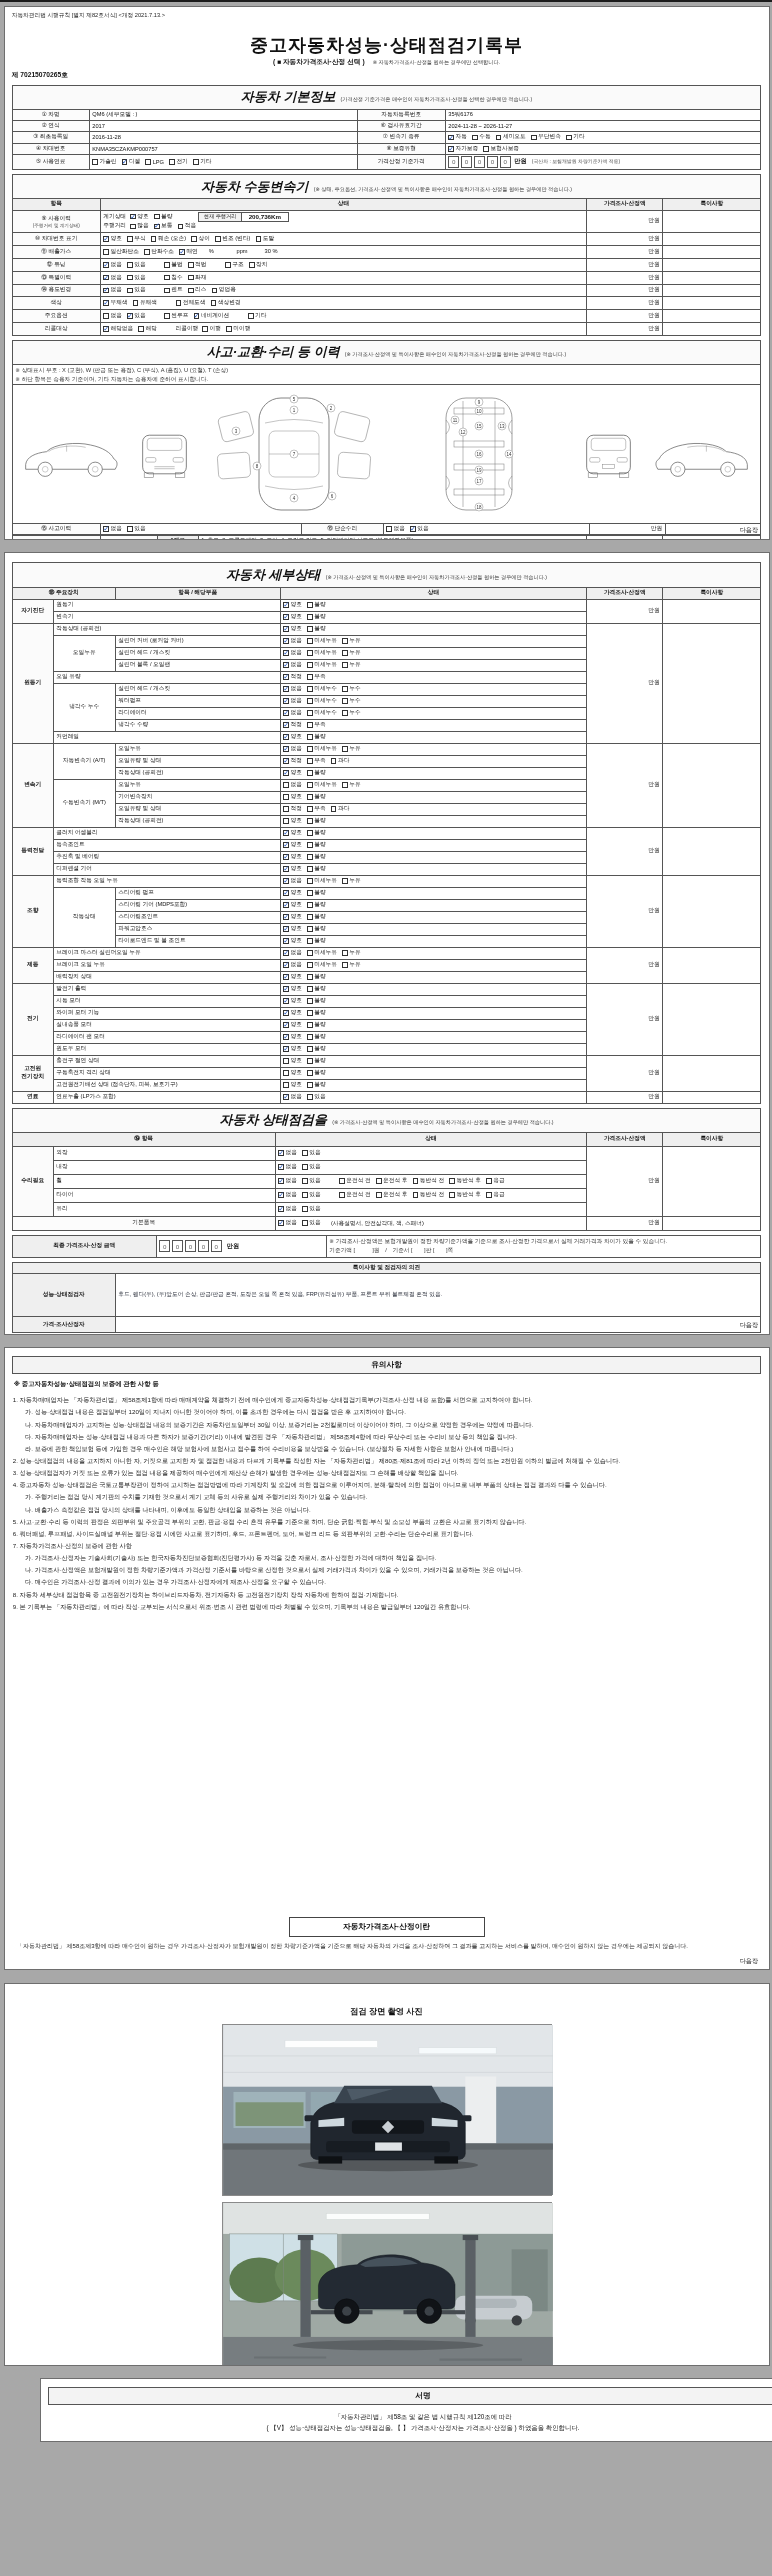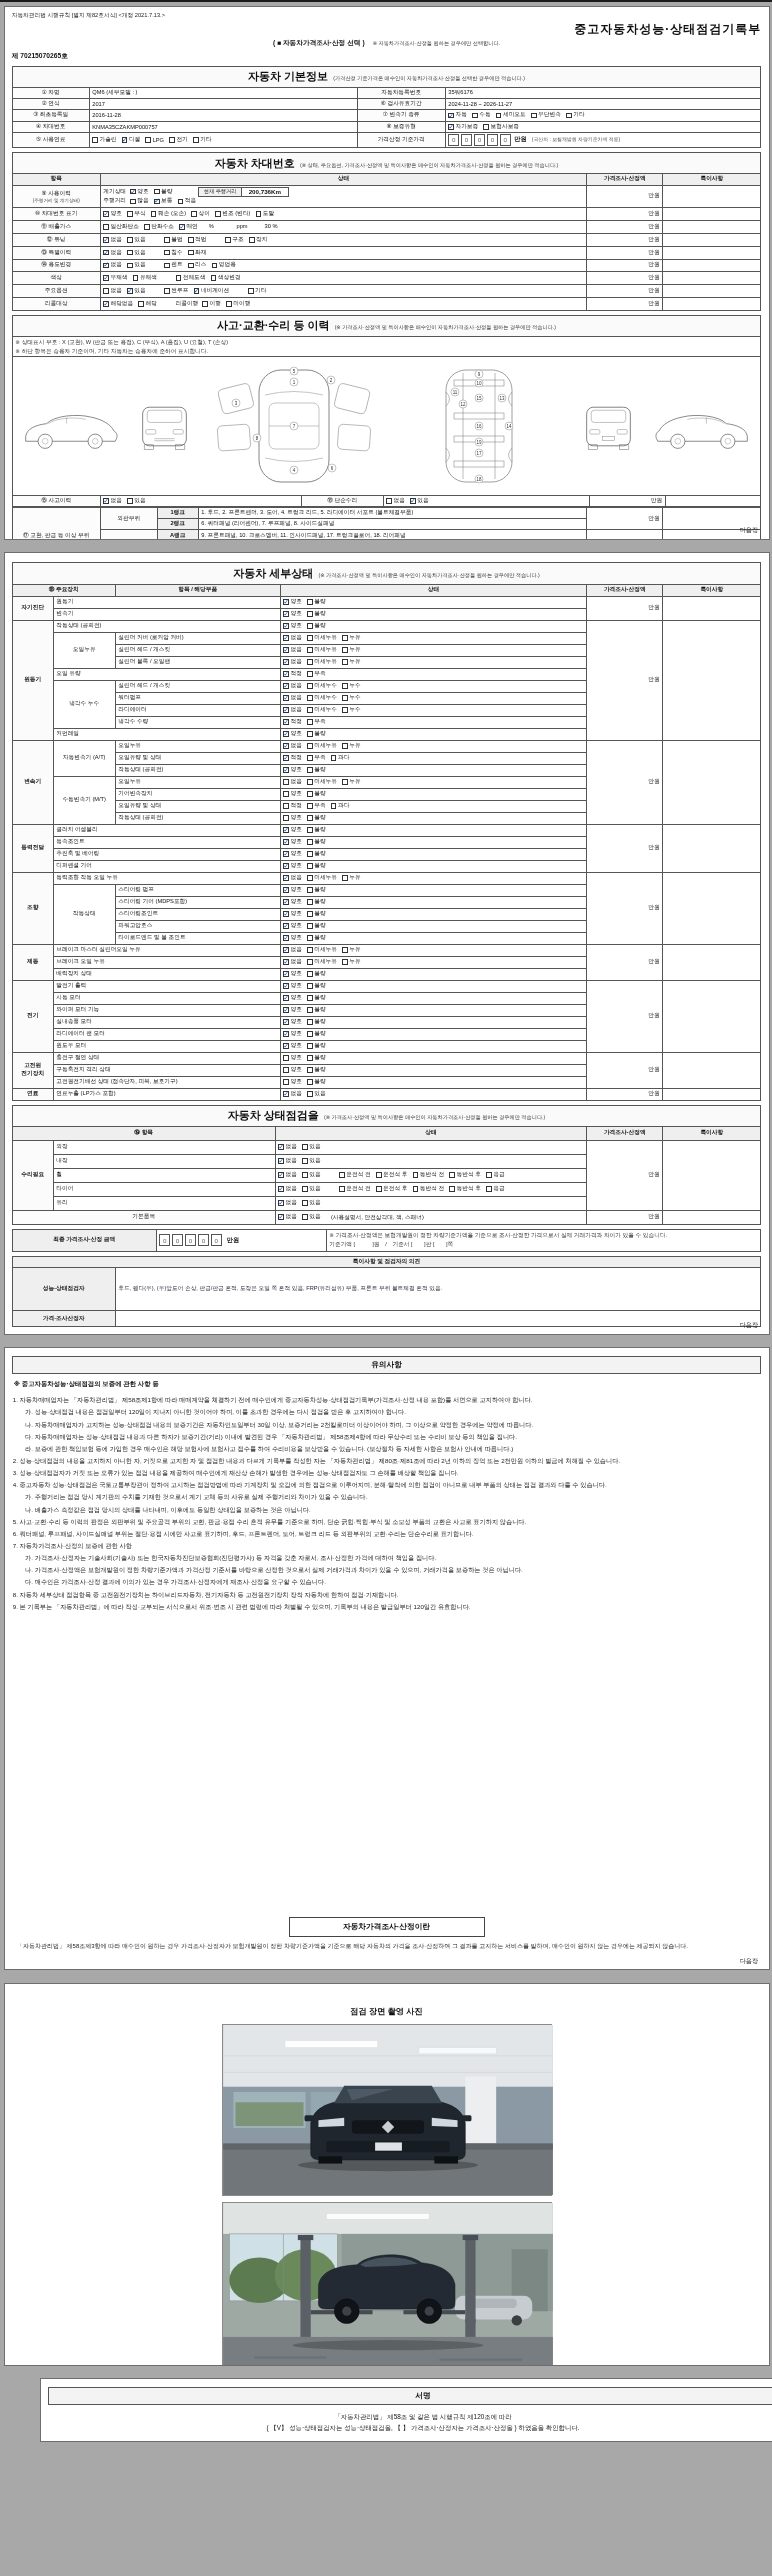--- a/index.html
+++ b/index.html
@@ -13,31 +13,31 @@
   .panel {
     width:766px; margin:0 auto 12.4px; background:#fff;
     border:0.5px solid #6e6e6e; padding:5.2px 7.2px 13.4px; overflow:hidden; position:relative;
   }
   #p1 { height:534px; }
   #p2 { height:783px; }
   #p3 { height:623px; display:flex; flex-direction:column; }
   #p4 { height:383px; }
   #p5 { height:64px; margin-bottom:0;margin-left:40px; }
   .reg { font-size:5.7px; color:#222; }
-  .title { text-align:right; font-size:12px; font-weight:bold; letter-spacing:1px; margin-top:1px; }
+  .title { text-align:center; font-size:18px; font-weight:bold; letter-spacing:1px; margin-top:13px; }
   .subtitle { text-align:center; font-size:6.7px; font-weight:bold; margin-top:1.5px; }
   .subnote { font-size:5.2px; font-weight:normal; color:#333; margin-left:6.2px; }
   .docno { font-size:6.7px; font-weight:bold; margin:4.1px 0 1px; }
   table.doc { border-collapse:collapse; width:100%; table-layout:fixed; margin-top:4.1px; }
   .doc td { border:0.5px solid #555; font-size:5.7px; padding:1px 2.6px; vertical-align:middle; word-break:keep-all; overflow:hidden; height:11.3px; }
   .doc.detail td { height:12px; }
   .doc.etcT td { height:14px; }
   .doc .hd { background:#efefef; text-align:center; font-weight:bold; }
   .sec-row td { background:#fafafa; text-align:center; padding:2.6px; height:14.4px; }
-  .sec-title { font-size:11px; font-weight:bold; }
+  .sec-title { font-size:13px; font-weight:bold;font-style:italic; }
   .sec-note { font-size:5.2px; margin-left:5.2px; color:#333; }
   .lab { background:#fcfcfc; text-align:center; }
   .lab-sub { font-size:4.6px; color:#444; }
   .grp { text-align:center; font-weight:bold; background:#fbfbfb; }
   .sub { text-align:center; }
   .part { padding-left:4.1px; }
   .state { padding-left:4.1px; }
   .price { text-align:right; padding-right:4.1px; }
   .cbw { display:inline-flex; align-items:center; margin-right:5.2px; vertical-align:middle; }
   .cb { width:5.7px; height:5.7px; border:0.5px solid #333; display:inline-block; position:relative; background:#fff; flex:none; }
@@ -170,21 +170,21 @@
 
     <table class="doc">
       <colgroup>
           <col style="width:88px">
           <col>
           <col style="width:76px">
           <col style="width:98px">
         </colgroup>
       <tbody id="overall-body">
           <tr class="sec-row">
-            <td colspan="4"><span class="sec-title">자동차 차대번호</span><span class="sec-note">(※ 상태, 주요옵션, 가격조사·산정액 및 특이사항은 매수인이 자동차가격조사·산정을 원하는 경우에만 적습니다.)</span></td>
+            <td colspan="4"><span class="sec-title">자동차 수동변속기</span><span class="sec-note">(※ 상태, 주요옵션, 가격조사·산정액 및 특이사항은 매수인이 자동차가격조사·산정을 원하는 경우에만 적습니다.)</span></td>
           </tr>
           <tr>
             <td class="hd">항목</td>
             <td class="hd">상태</td>
             <td class="hd">가격조사·산정액</td>
             <td class="hd">특이사항</td>
           </tr>
           <tr>
             <td class="lab">
               <div>⑨ 사용이력</div>

